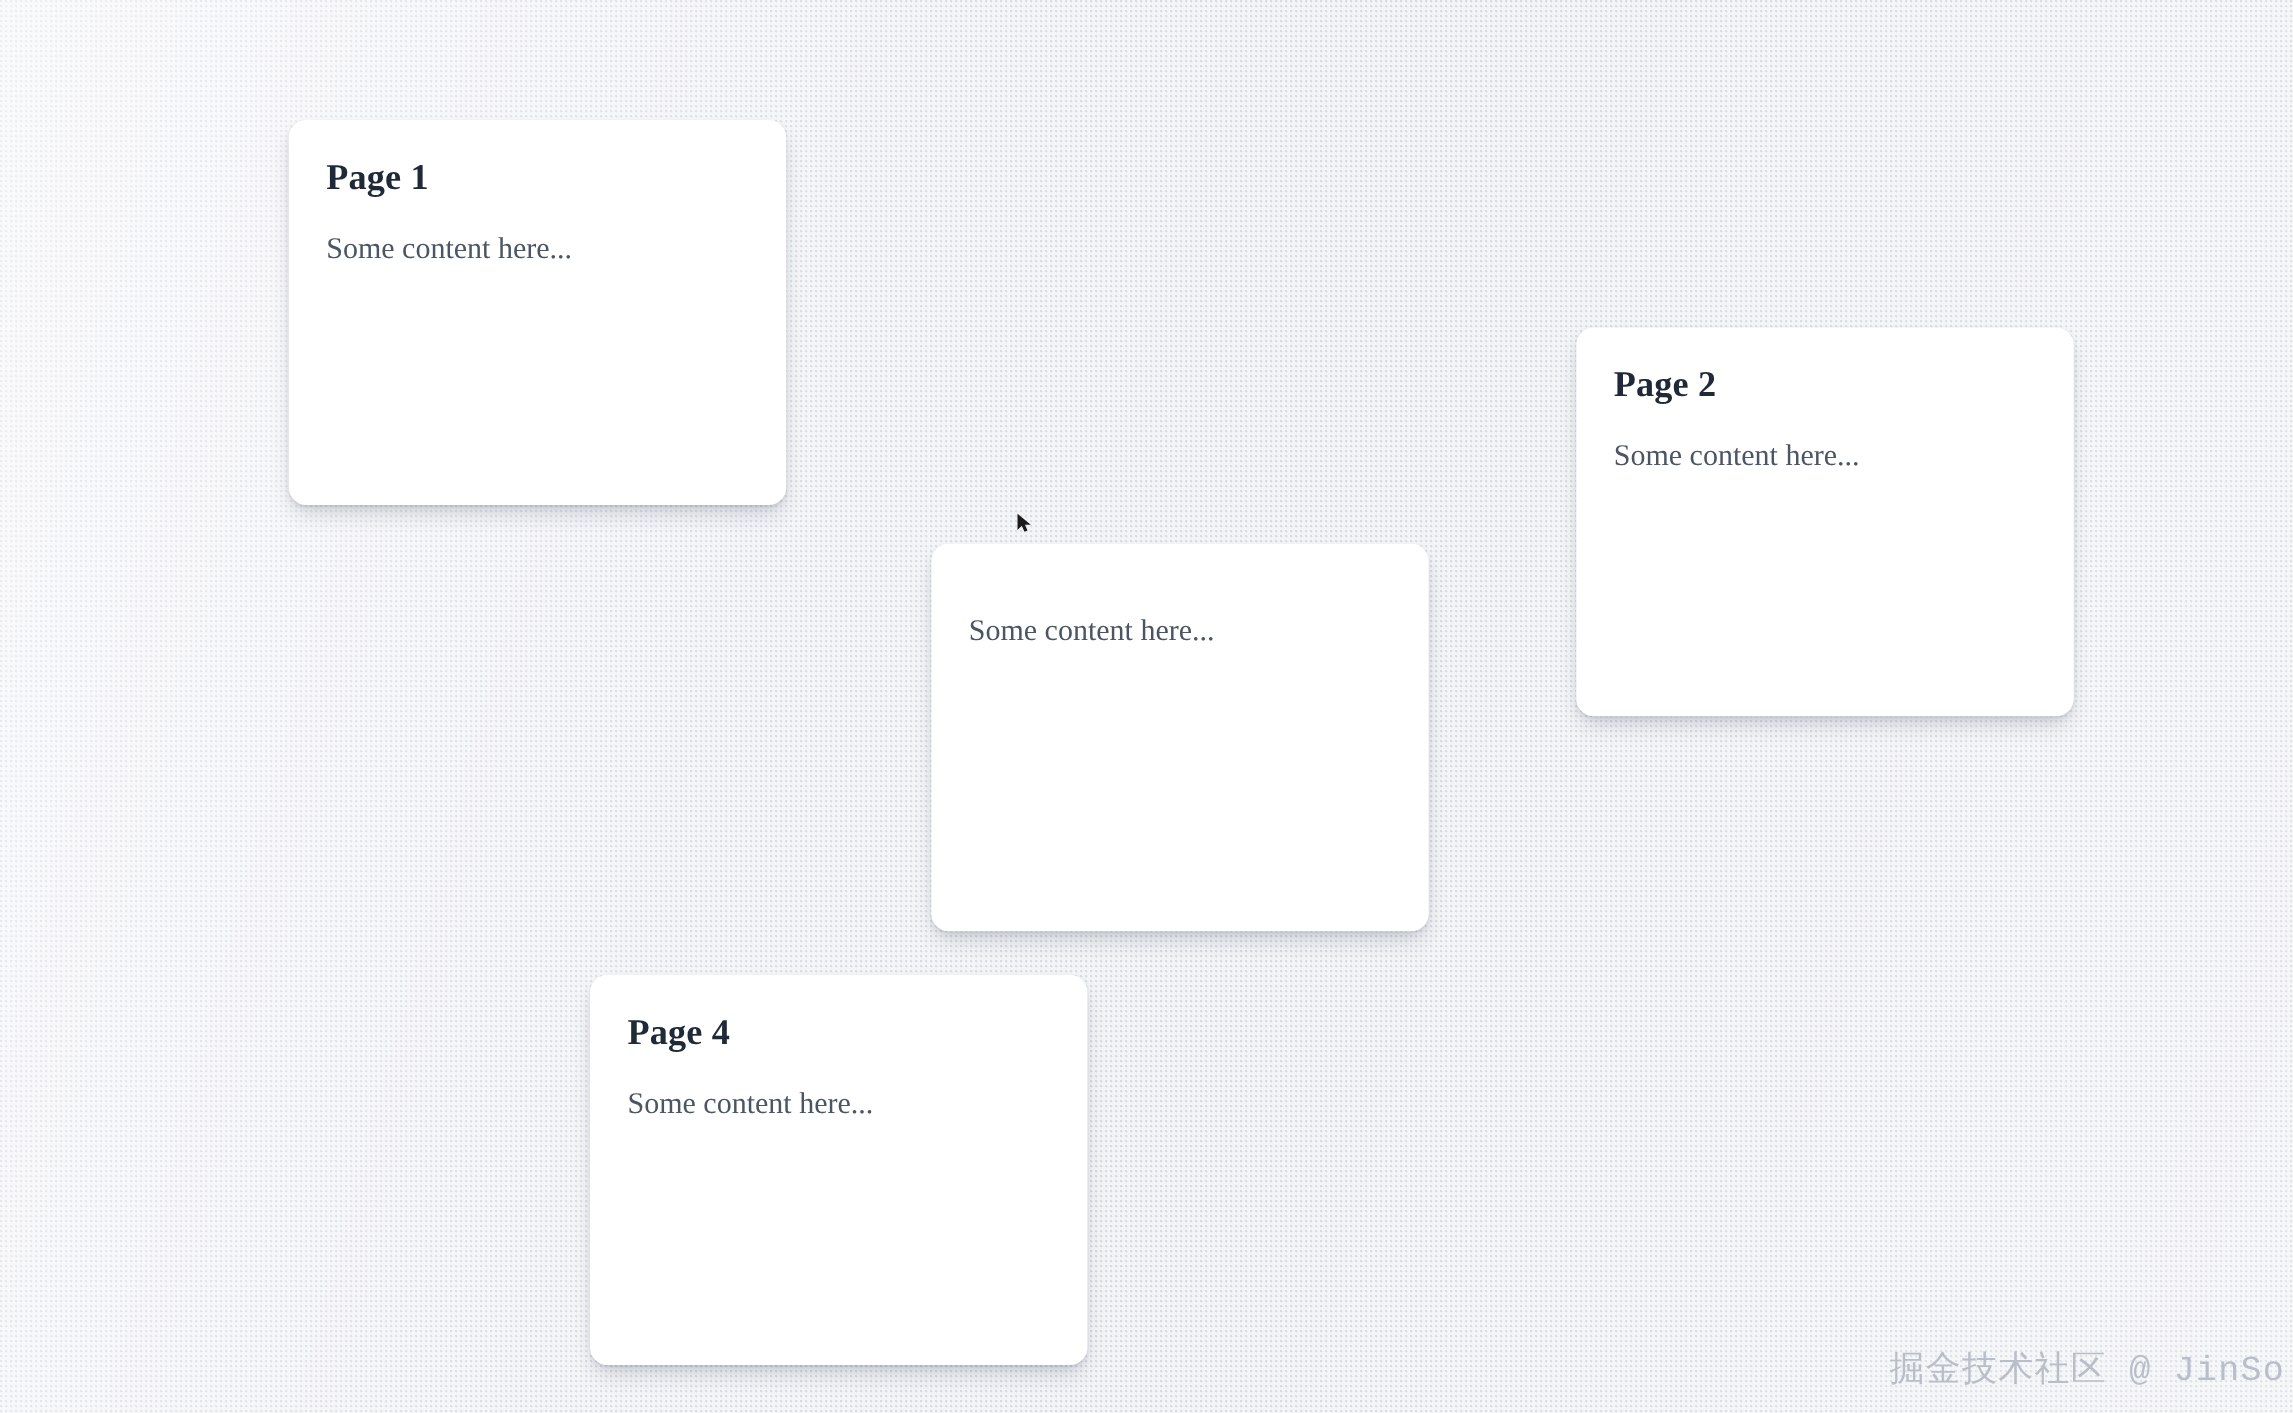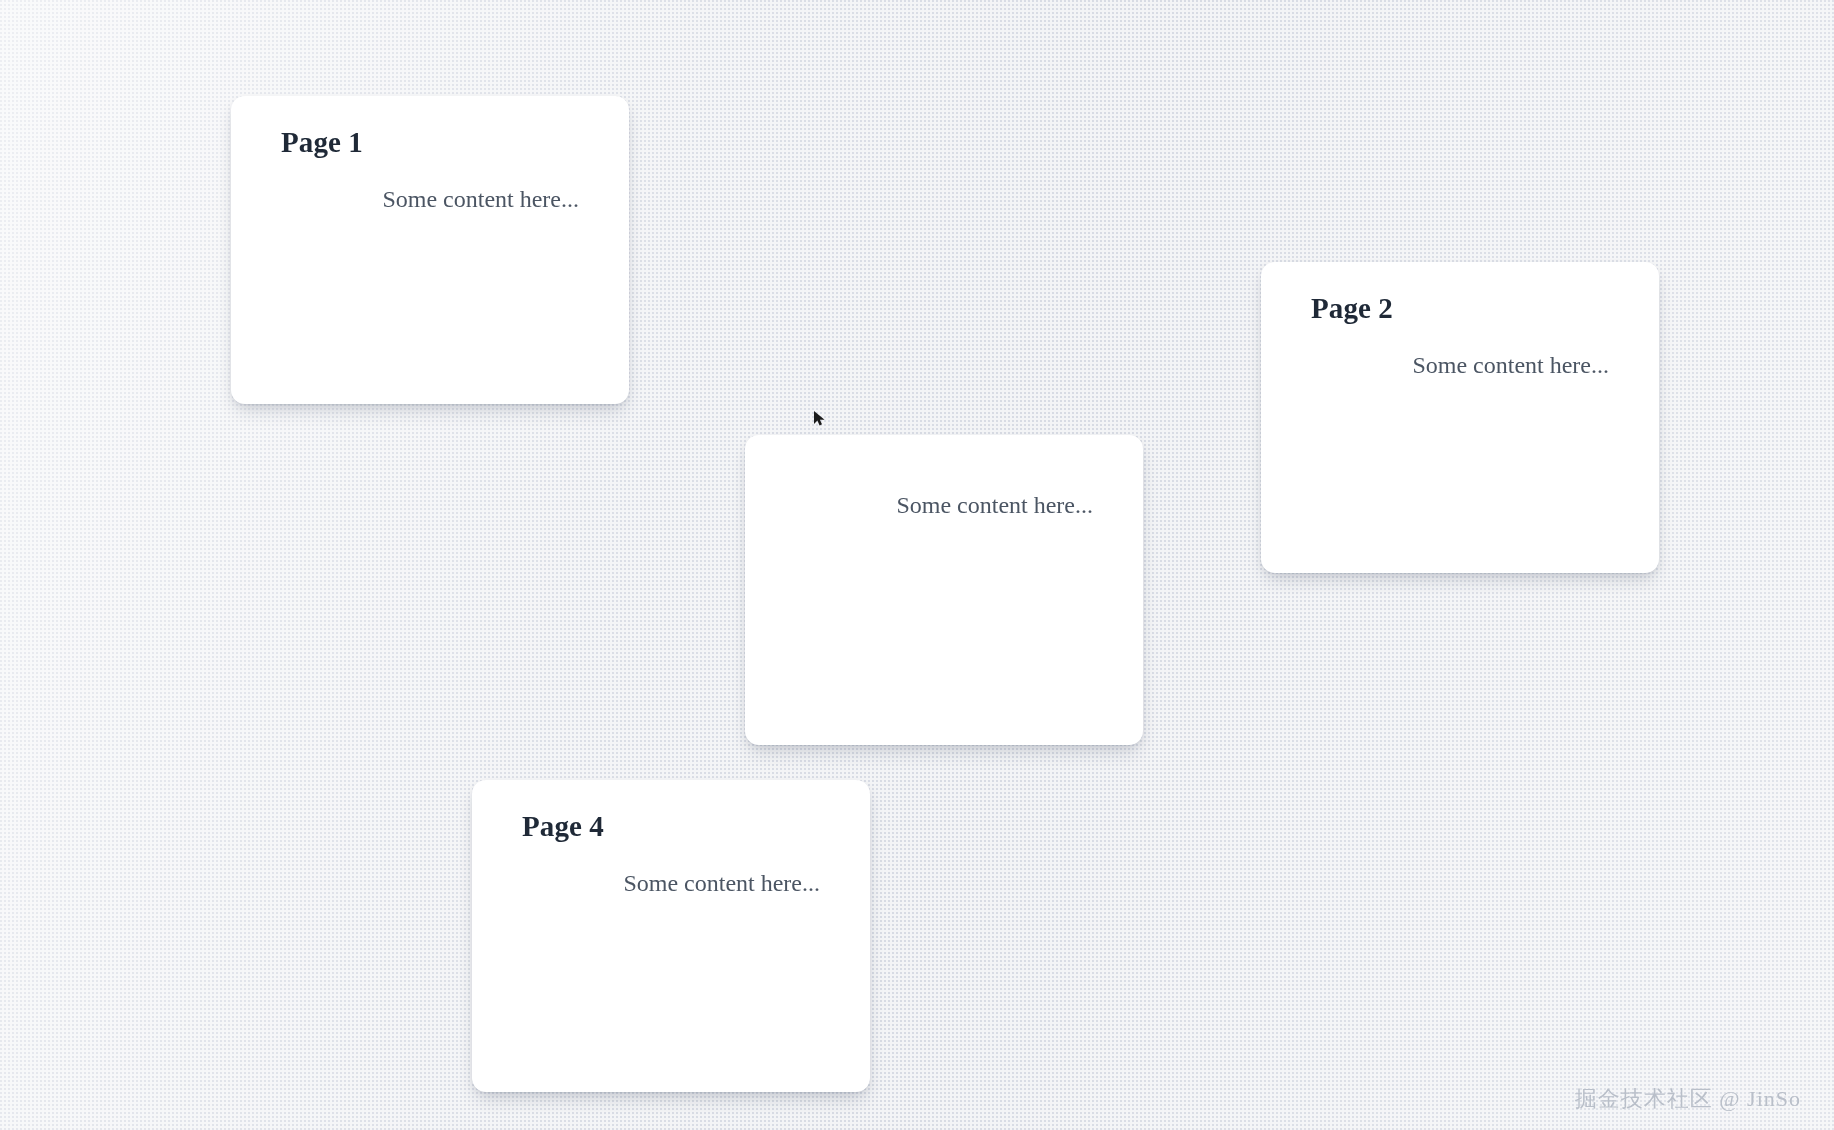--- a/index.html
+++ b/index.html
@@ -39,63 +39,62 @@
 
   .card {
     position: absolute;
     background: #ffffff;
     border-radius: 14px;
     box-shadow:
       0 10px 18px -4px rgba(25, 38, 64, 0.16),
       0 3px 8px -2px rgba(25, 38, 64, 0.10),
       0 1px 2px rgba(25, 38, 64, 0.06);
     box-sizing: border-box;
-    padding: 30px 50px;
+    padding: 30px 30px;
     overflow: hidden;
   }
 
   .card-title {
     margin: 0;
     font-size: 29px;
     font-weight: 700;
     line-height: 1.15;
     color: #1f2937;
     letter-spacing: 0.1px;
   }
 
   .card-body {
     margin: 0;
     margin-top: 25px;
     font-size: 24px;
     line-height: 1.3;
     color: #4b5563;
-    text-align: right;
   }
 
   
   #card-1 { left: 231px;  top: 96px;  width: 398px; height: 308px; }
   #card-2 { left: 745px;  top: 435px; width: 398px; height: 310px; }
   #card-3 { left: 1261px; top: 262px; width: 398px; height: 311px; }
   #card-4 { left: 472px;  top: 780px; width: 398px; height: 312px; }
 
   #cursor {
     position: absolute;
     left: 812px;
     top: 410px;
     width: 16px;
     height: 20px;
     pointer-events: none;
   }
 
   #watermark {
     position: absolute;
-    right: 33px;
+    right: 6px;
     bottom: 16px;
-    font-family: Liberation Serif, serif;
-    font-size: 22px;
+    font-family: Liberation Mono, monospace;
+    font-size: 28px;
     color: #b9bfc9;
     letter-spacing: 1px;
     white-space: nowrap;
     user-select: none;
   }
 </style>
 </head>
 <body>
 
 <div id="stage">

